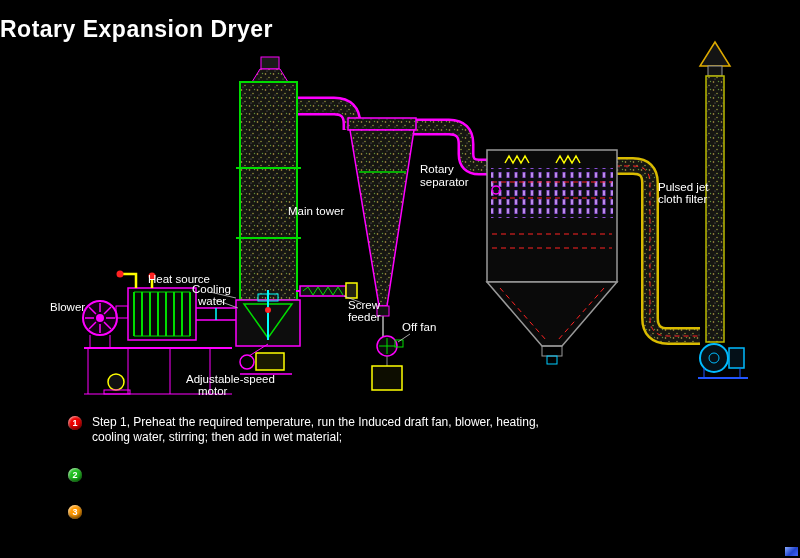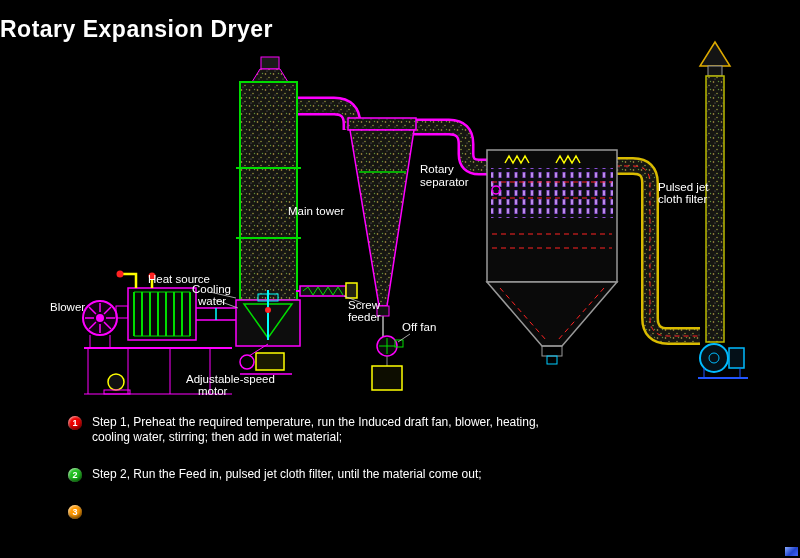--- a/index.html
+++ b/index.html
@@ -206,21 +206,20 @@
     </g>
   </svg>
 
   <div class="steps">
     <div class="step">
       <span class="badge" style="background: rgb(238, 0, 0);">1</span>
       <p class="step-text">Step 1, Preheat the required temperature, run the Induced draft fan, blower, heating, cooling water, stirring; then add in wet material;</p>
     </div>
     <div class="step">
       <span class="badge" style="background: rgb(31, 191, 31);">2</span>
-      <p class="step-text">Step 2, Run the Feed in, pulsed jet cloth filter, until the material come out;</p>
     </div>
     <div class="step">
       <span class="badge" style="background: rgb(255, 153, 0);">3</span>
     </div>
   </div>
 
   <div class="corner"></div>
 </div>
 
 </body></html>

